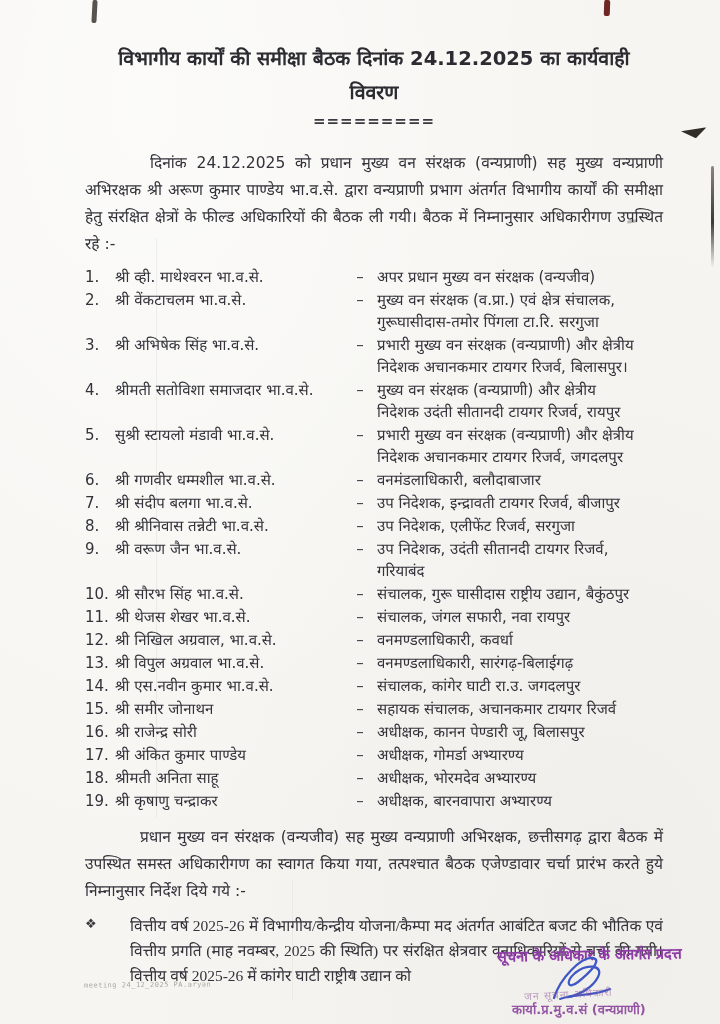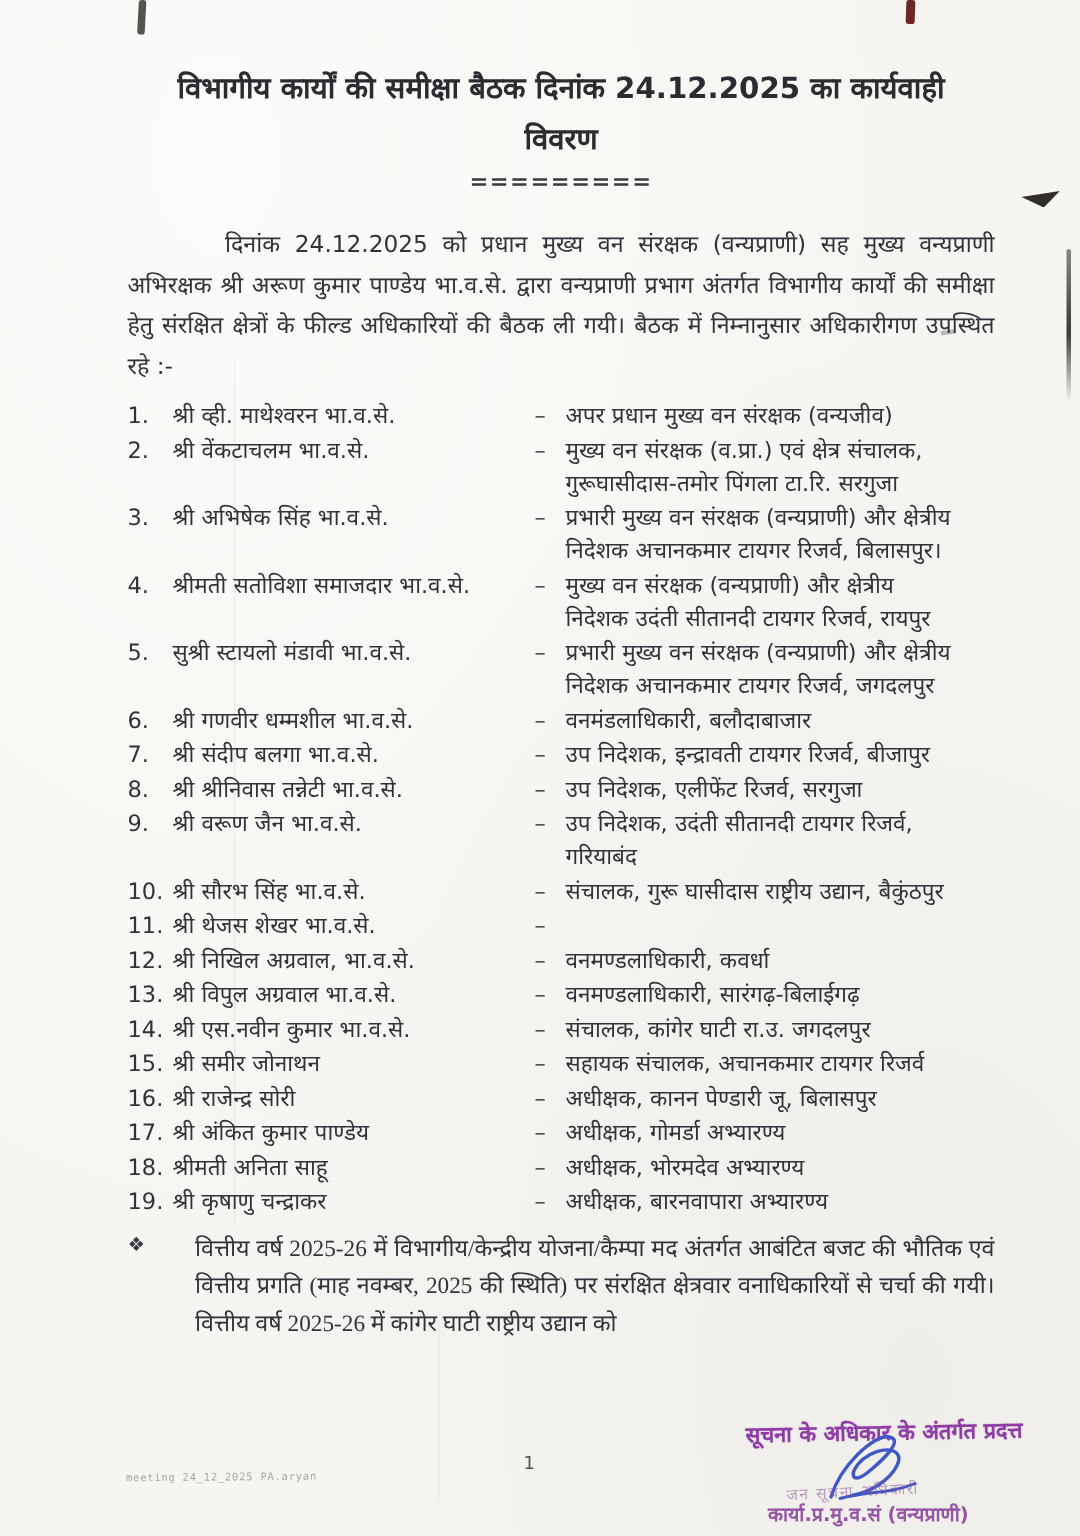--- a/index.html
+++ b/index.html
@@ -157,20 +157,21 @@
         <span class="num">10.</span>
         <span class="name">श्री सौरभ सिंह भा.व.से.</span>
         <span class="dash">–</span>
         <span class="desig">संचालक, गुरू घासीदास राष्ट्रीय उद्यान, बैकुंठपुर</span>
       </div>
 
       <div class="row">
         <span class="num">11.</span>
         <span class="name">श्री थेजस शेखर भा.व.से.</span>
         <span class="dash">–</span>
+        <span class="desig">संचालक, जंगल सफारी, नवा रायपुर</span>
       </div>
 
       <div class="row">
         <span class="num">12.</span>
         <span class="name">श्री निखिल अग्रवाल, भा.व.से.</span>
         <span class="dash">–</span>
         <span class="desig">वनमण्डलाधिकारी, कवर्धा</span>
       </div>
 
       <div class="row">
@@ -216,20 +217,21 @@
       </div>
 
       <div class="row">
         <span class="num">19.</span>
         <span class="name">श्री कृषाणु चन्द्राकर</span>
         <span class="dash">–</span>
         <span class="desig">अधीक्षक, बारनवापारा अभ्यारण्य</span>
       </div>
     </div>
 
+    <p class="closing">प्रधान मुख्य वन संरक्षक (वन्यजीव) सह मुख्य वन्यप्राणी अभिरक्षक, छत्तीसगढ़ द्वारा बैठक में उपस्थित समस्त अधिकारीगण का स्वागत किया गया, तत्पश्चात बैठक एजेण्डावार चर्चा प्रारंभ करते हुये निम्नानुसार निर्देश दिये गये :-</p>
 
     <div class="bullet-row">
       <span class="marker">❖</span>
       <p class="bullet-text">वित्तीय वर्ष 2025-26 में विभागीय/केन्द्रीय योजना/कैम्पा मद अंतर्गत आबंटित बजट की भौतिक एवं वित्तीय प्रगति (माह नवम्बर, 2025 की स्थिति) पर संरक्षित क्षेत्रवार वनाधिकारियों से चर्चा की गयी। वित्तीय वर्ष 2025-26 में कांगेर घाटी राष्ट्रीय उद्यान को</p>
     </div>
 
   </div>
 
   <div class="rti-stamp">सूचना के अधिकार के अंतर्गत प्रदत्त</div>
 

